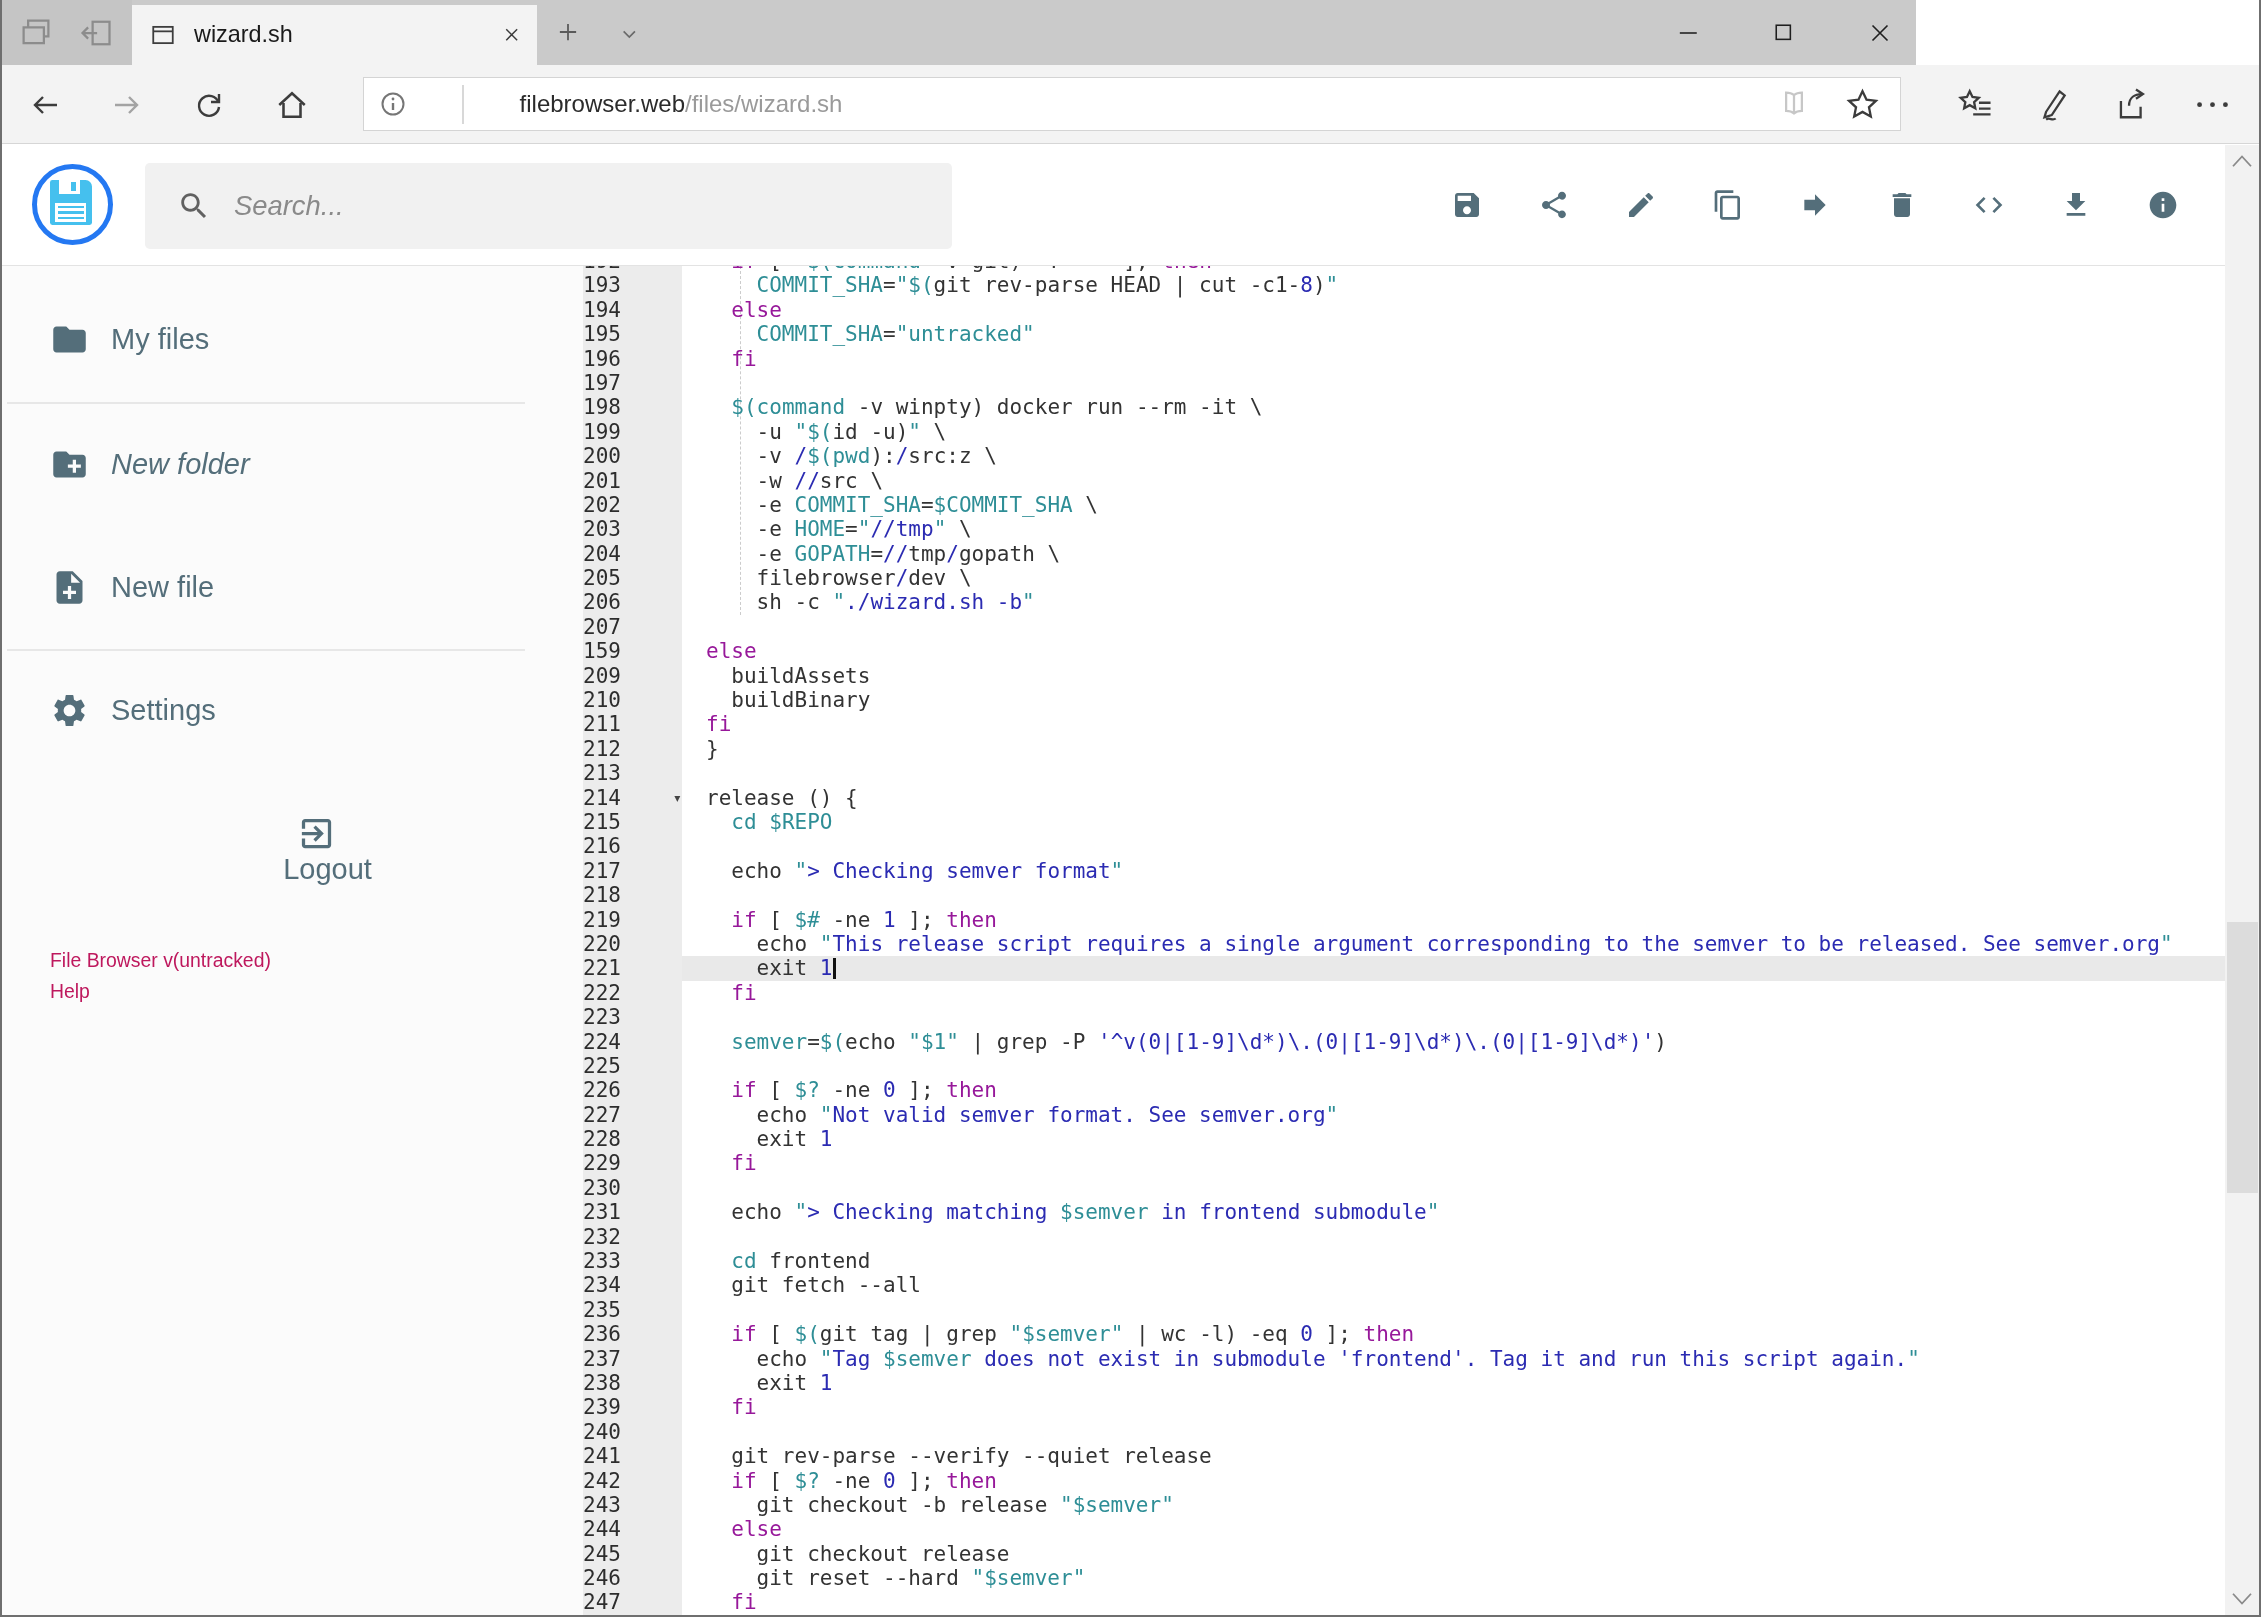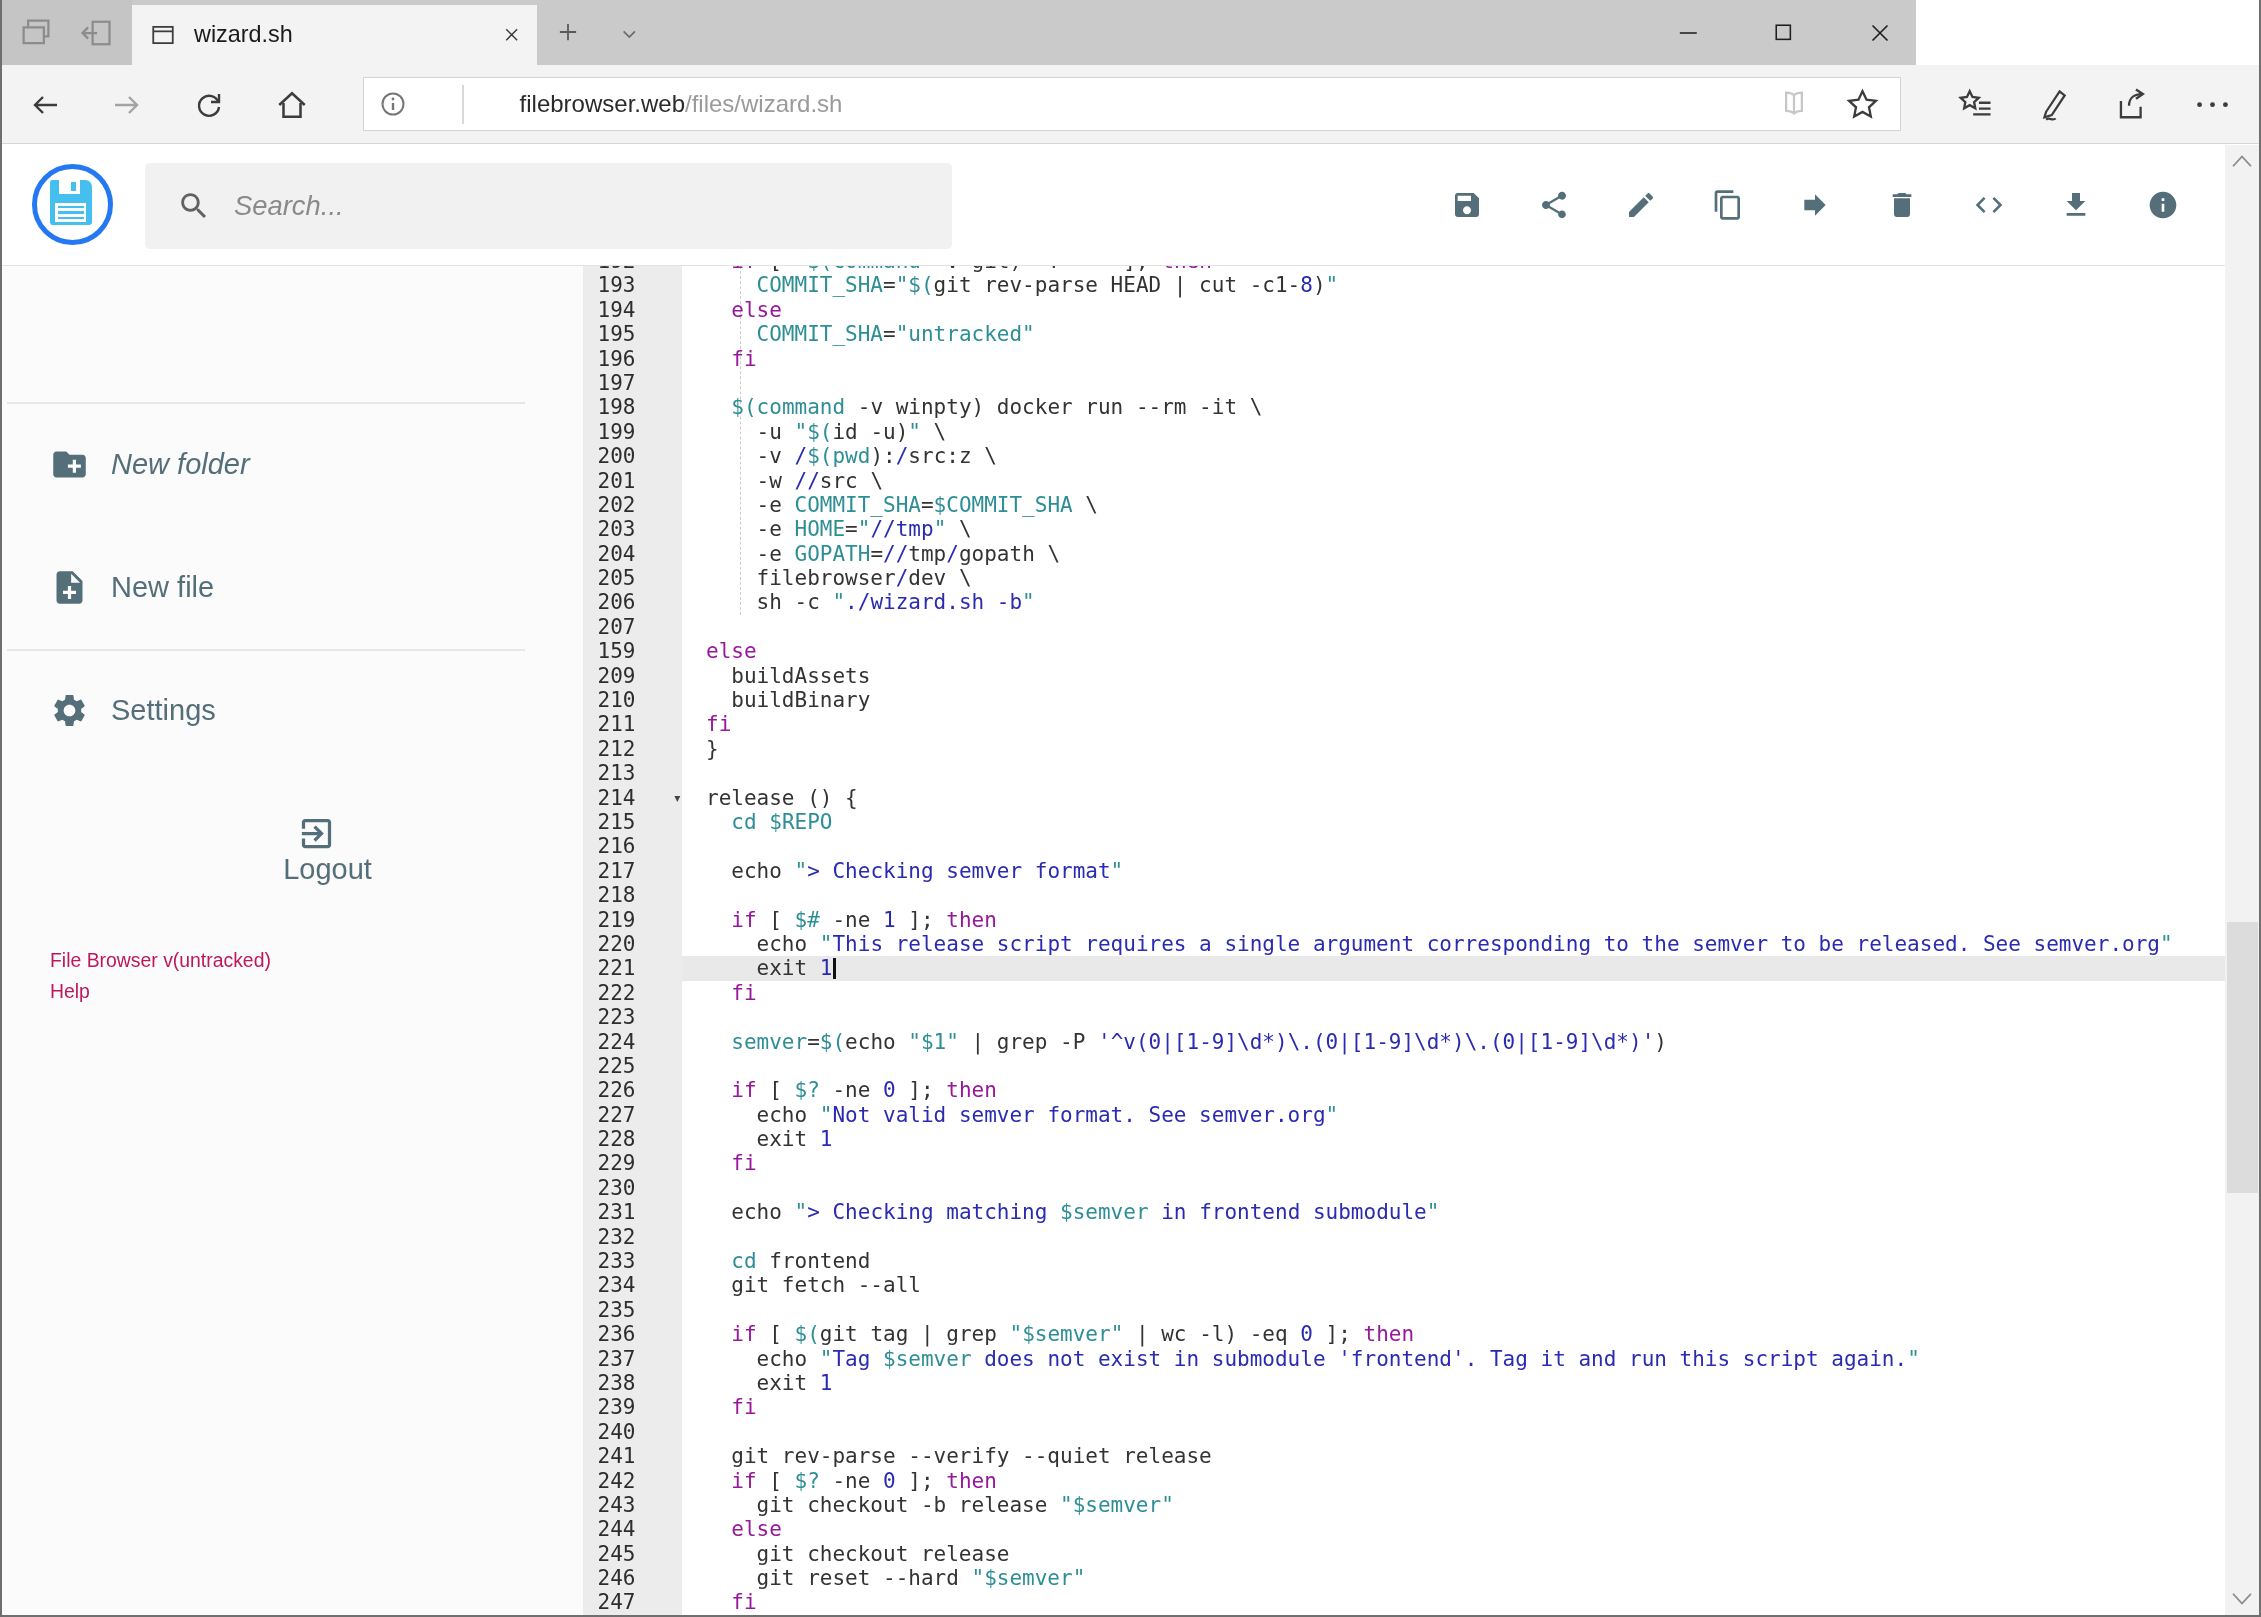--- a/index.html
+++ b/index.html
@@ -59,21 +59,21 @@
   .side-item .lbl{margin-left:22px;font-size:29px;color:#546e7a;}
   .side-div{position:absolute;left:6.5px;width:518px;height:1.6px;background:#e7e7e7;}
   .side-foot{position:absolute;left:50px;font-size:19.4px;color:#be185d;}
 
   
   .gutterbg{position:absolute;left:583px;top:266px;width:99px;height:1351px;background:#ececec;}
   .viewport{position:absolute;left:583px;top:266px;width:1642px;height:1351px;overflow:hidden;background:transparent;}
   .indent-guide{position:absolute;left:157px;top:0;height:349px;width:0;border-left:1.6px dashed #cccccc;z-index:1;}
   .cm-content{position:absolute;left:0;top:-17px;width:100%;}
   .cm-line{display:flex;height:24.4px;font-family:"DejaVu Sans Mono",monospace;font-size:21px;line-height:24.4px;}
-  .ln{width:99px;flex:0 0 99px;position:relative;text-align:center;padding-right:32px;color:#2d2d2d;}
+  .ln{width:99px;flex:0 0 99px;position:relative;text-align:left;padding-right:32px;color:#2d2d2d;}
   .fold-marker{position:absolute;right:0px;top:0.8px;font-size:15.3px;color:#444;cursor:pointer;}
   .cd{flex:1;white-space:pre;padding-left:24px;position:relative;z-index:2;}
   .cm-line.active .cd{background:#e9e9e9;}
   .tk-b{color:#333333;}
   .tk-t{color:#2e8e96;}
   .tk-u{color:#2b2bb2;}
   .tk-k{color:#97189a;}
   .caret{display:inline-block;width:2.4px;height:21px;background:#111;vertical-align:-3.2px;margin-left:0.8px;}
 
   
@@ -287,20 +287,28 @@
     </span>
     <span class="actbtn">
       <svg width="32" height="32" viewBox="0 0 24 24">
           <path fill="#546e7a" d="M12 2C6.48 2 2 6.48 2 12s4.48 10 10 10 10-4.48 10-10S17.52 2 12 2zm1 15h-2v-6h2v6zm0-8h-2V7h2v2z"></path>
         </svg>
     </span>
   </div>
 </div>
 
 <div class="sidebar">
+  <div class="side-item" style="top:54px;">
+    <span>
+      <svg width="39" height="39" viewBox="0 0 24 24">
+          <path fill="#546e7a" d="M10 4H4c-1.1 0-1.99.9-1.99 2L2 18c0 1.1.9 2 2 2h16c1.1 0 2-.9 2-2V8c0-1.1-.9-2-2-2h-8l-2-2z"></path>
+        </svg>
+    </span>
+    <span class="lbl">My files</span>
+  </div>
   <div class="side-div" style="top:136px;"></div>
   <div class="side-item" style="top:179px;font-style:italic;">
     <span>
       <svg width="39" height="39" viewBox="0 0 24 24">
           <path fill="#546e7a" d="M20 6h-8l-2-2H4c-1.11 0-1.99.89-1.99 2L2 18c0 1.11.89 2 2 2h16c1.11 0 2-.89 2-2V8c0-1.11-.89-2-2-2zm-1 8h-3v3h-2v-3h-3v-2h3V9h2v3h3v2z"></path>
         </svg>
     </span>
     <span class="lbl">New folder</span>
   </div>
   <div class="side-item" style="top:302px;">

